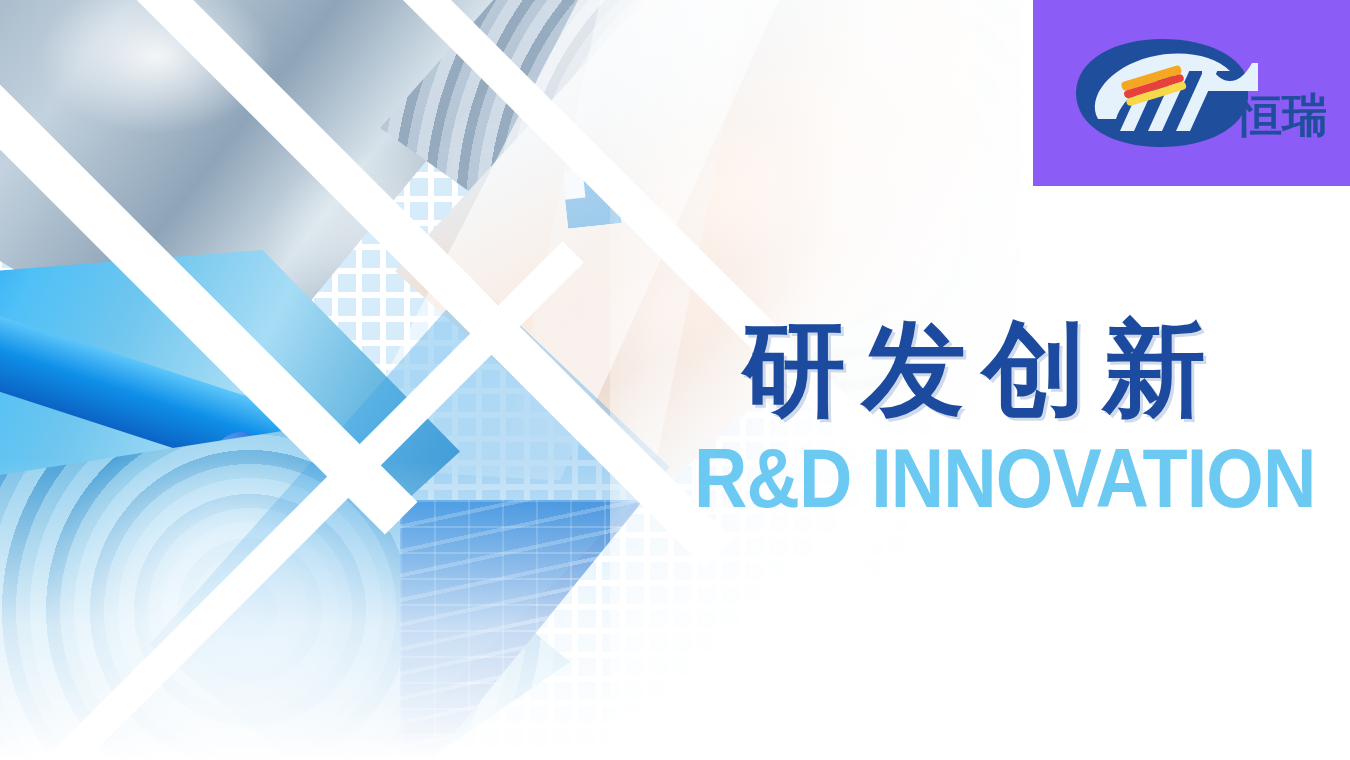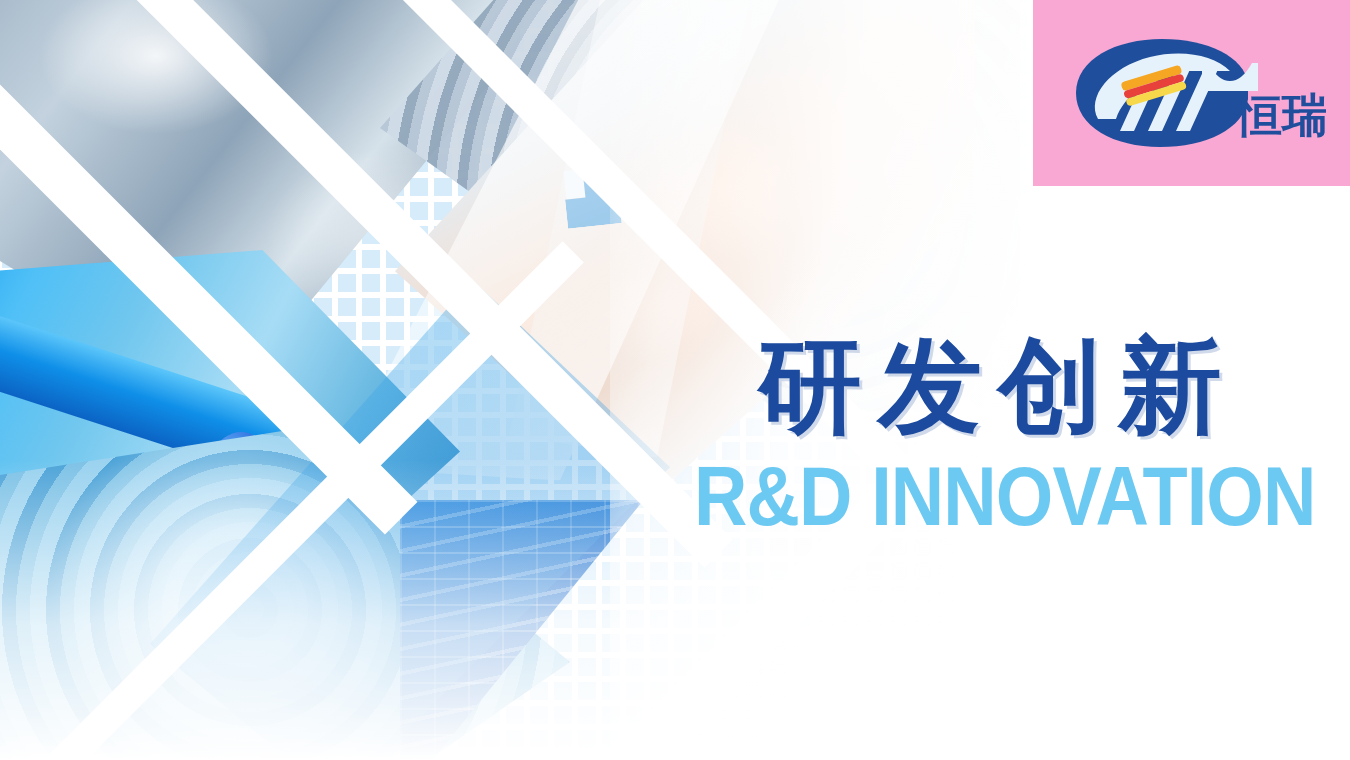--- a/index.html
+++ b/index.html
@@ -205,39 +205,39 @@
     position:absolute;
     right:0; top:0; width:740px; height:760px;
     background:linear-gradient(100deg, rgba(255,255,255,0) 0%, rgba(255,255,255,.55) 12%, rgba(255,255,255,.92) 30%, #fff 55%);
     pointer-events:none;
   }
 
   
   .logo-panel{
     position:absolute;
     left:1033px; top:0; width:317px; height:186px;
-    background:#f9a8d4;
+    background:#8b5cf6;
     display:flex;
     align-items:center;
     justify-content:center;
   }
   .logo-wrap{
     position:relative;
     width:268px; height:120px;
   }
   .logo-svg{ display:block; width:268px; height:120px; }
 
   
   .headline{
     position:absolute;
     left:742px; top:318px; width:600px;
   }
   .title-cn{
-    margin:16px;
-    font-family:Liberation Sans, sans-serif;
+    margin:0;
+    font-family:Liberation Serif, serif;
     font-size:104px;
     font-weight:700;
     line-height:1.0;
     letter-spacing:16px;
     color:#1b4a9e;
     white-space:nowrap;
     text-shadow:3px 3px 0 rgba(120,150,195,.35);
   }
   .title-en{
     margin:0;

